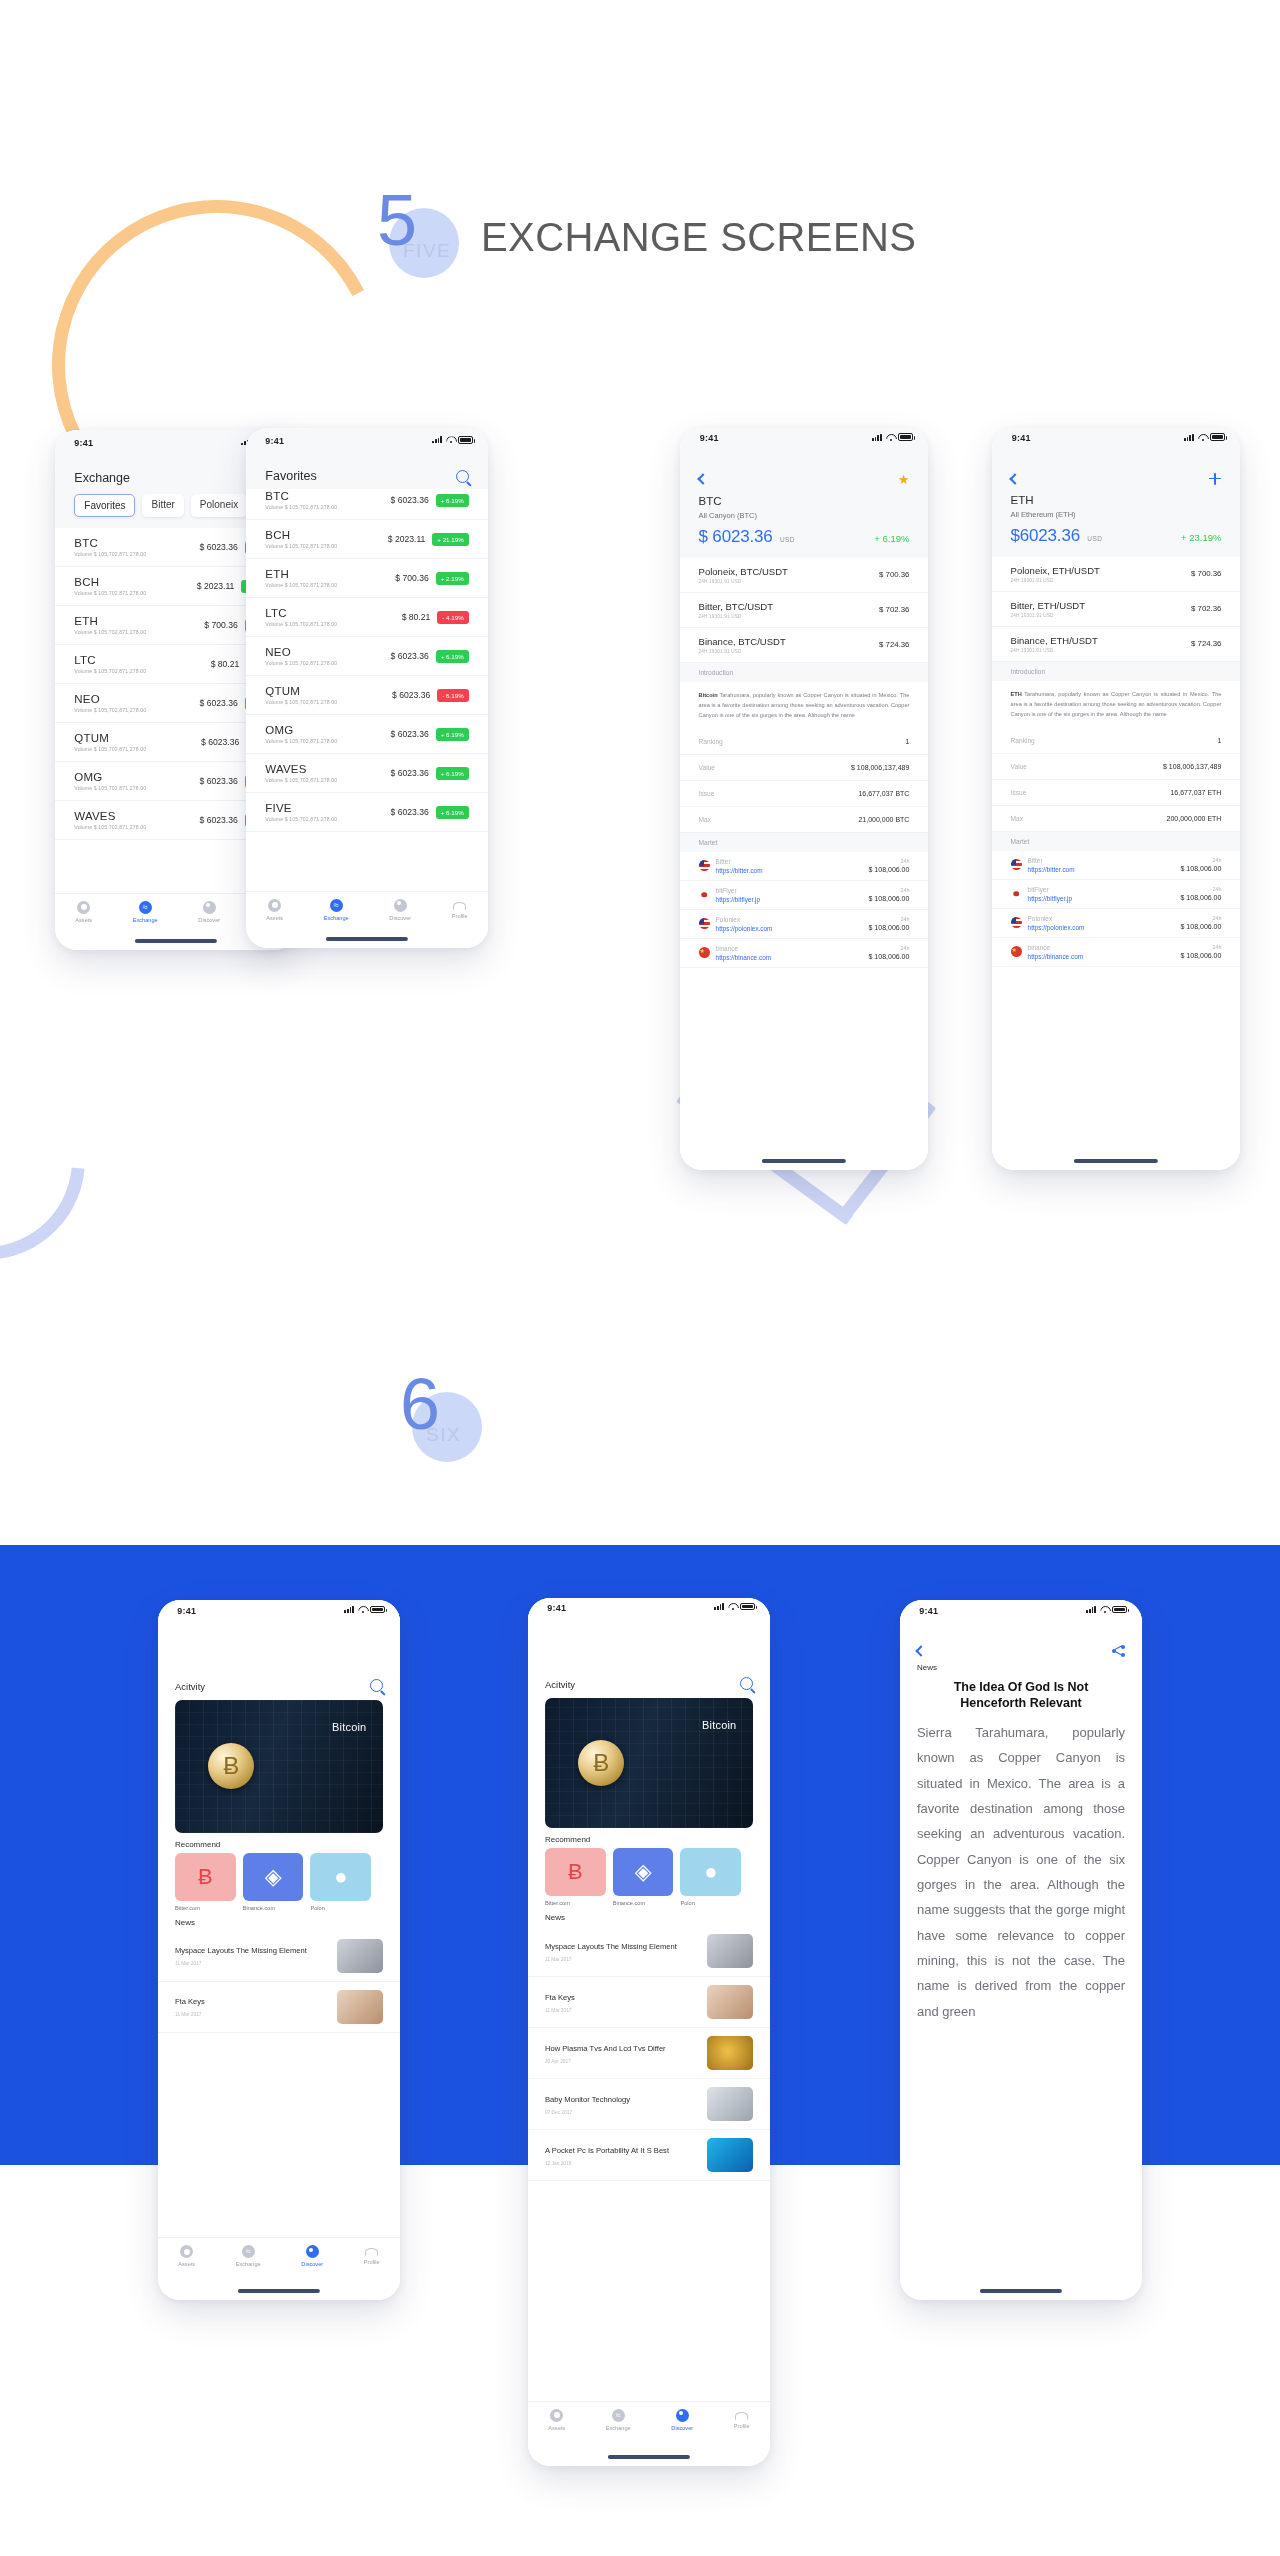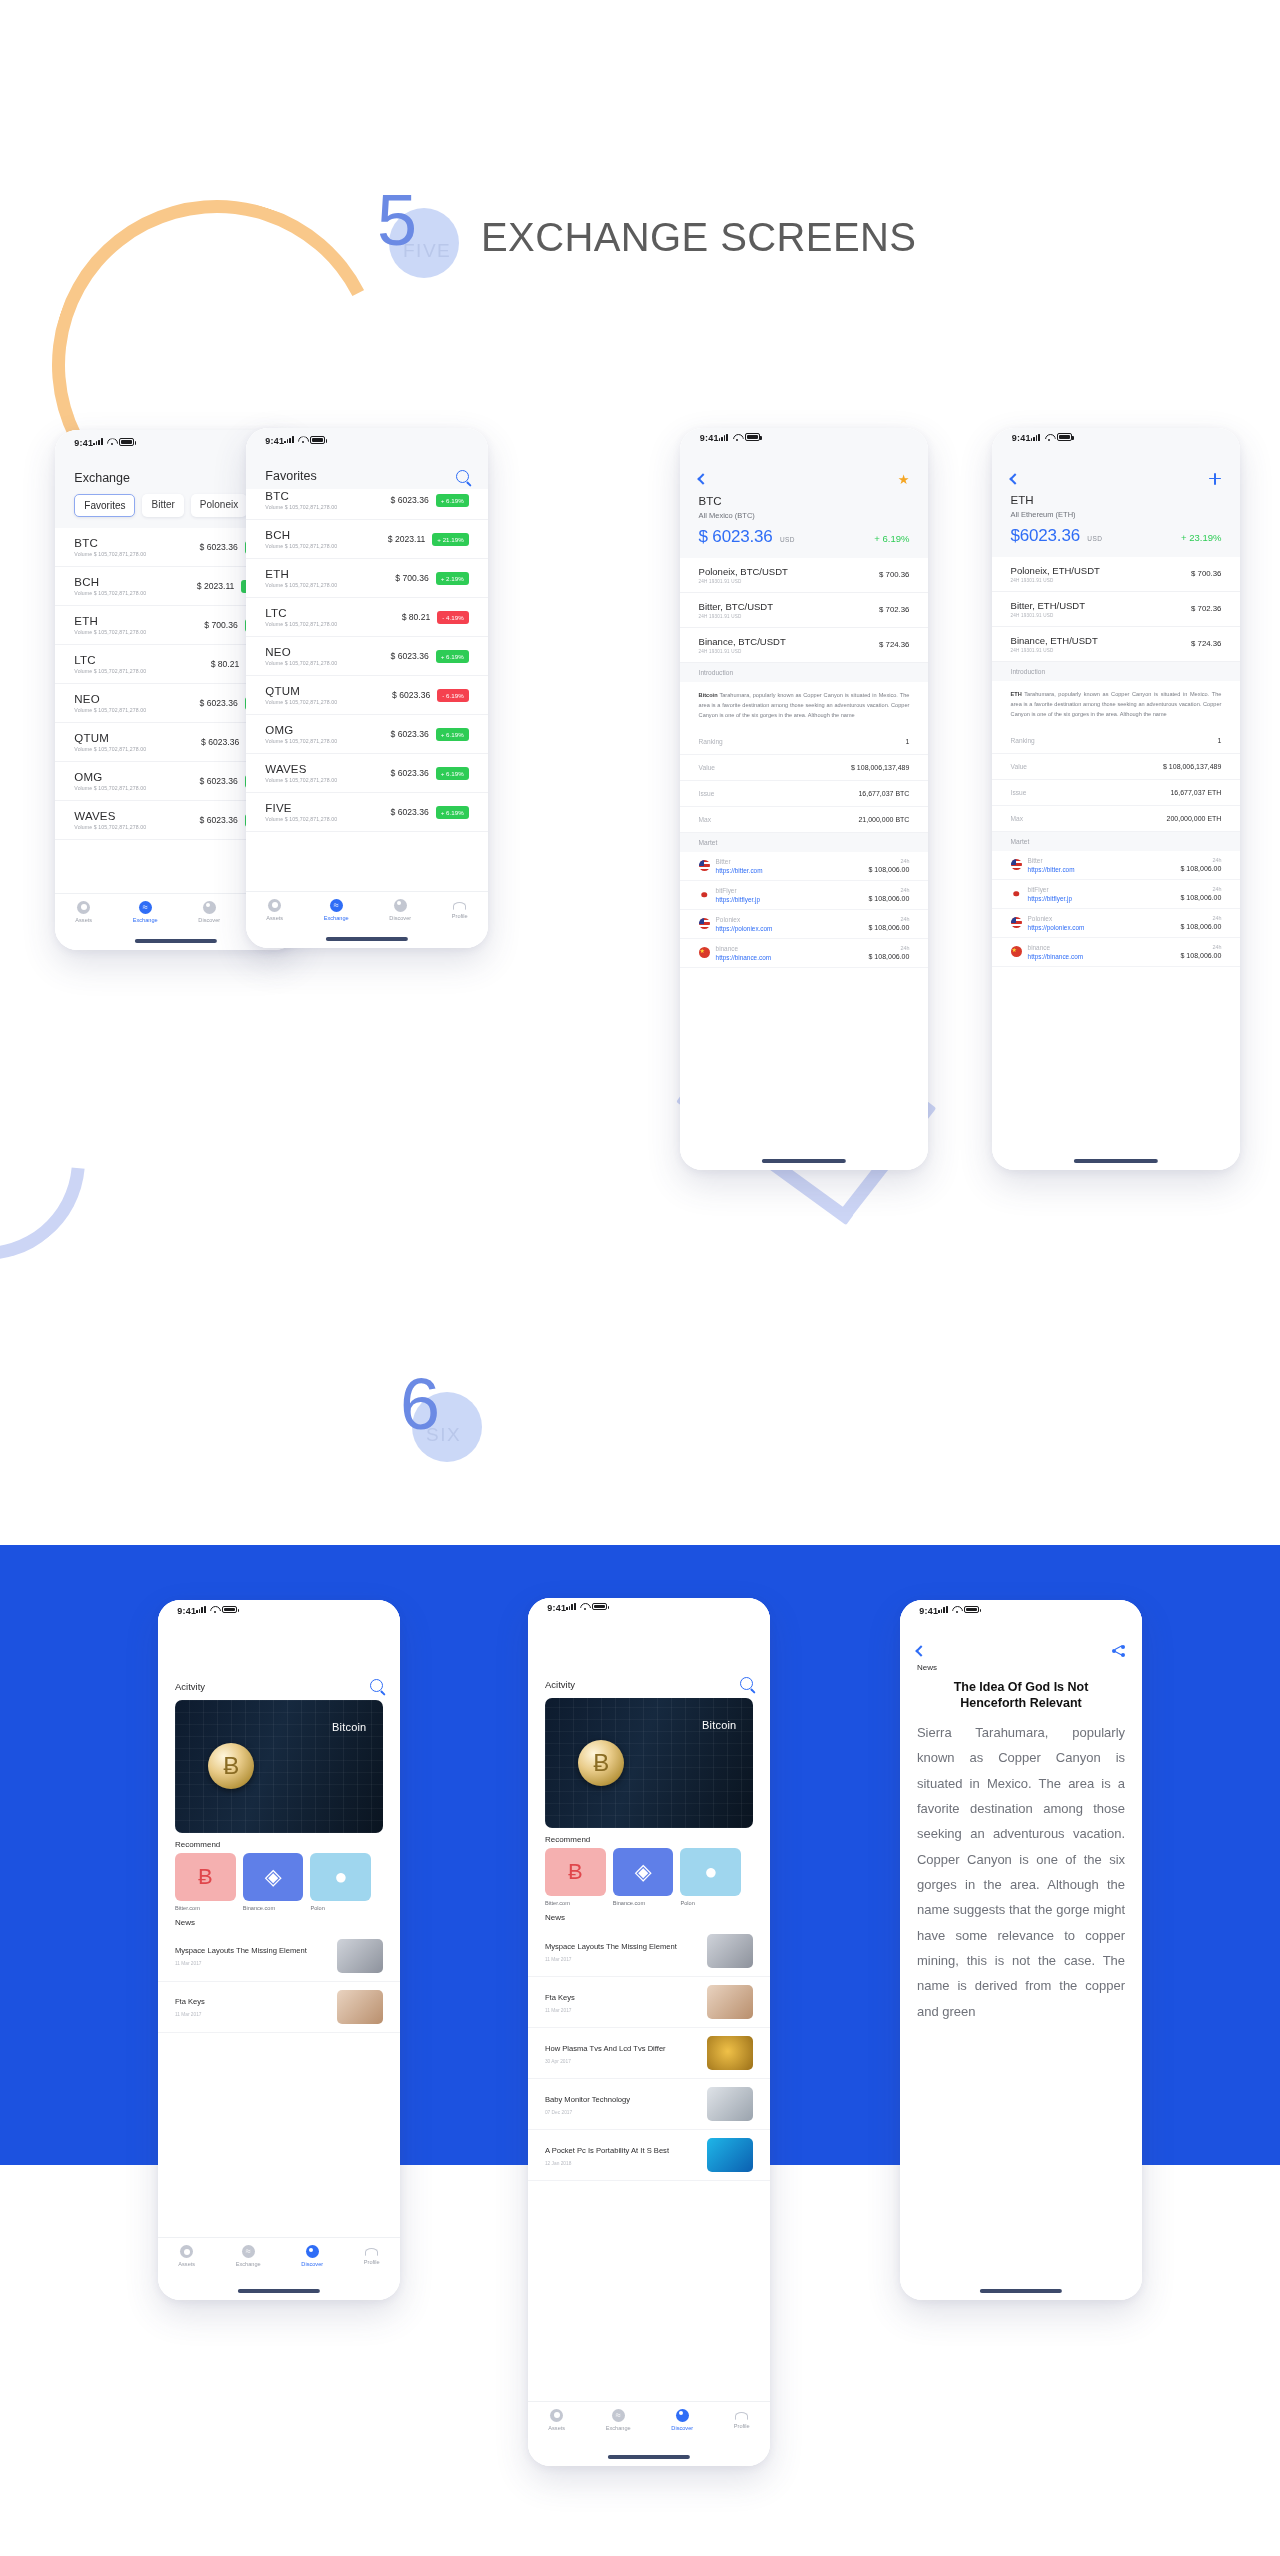--- a/index.html
+++ b/index.html
@@ -54,21 +54,21 @@
   
   .phone {
     position: absolute; background: #ffffff; border-radius: 22px;
     box-shadow: 0 14px 34px rgba(60,70,110,0.16), 0 2px 8px rgba(60,70,110,0.08);
     overflow: hidden;
   }
   .screen { position: absolute; inset: 0; overflow: hidden; background: #fff; }
 
   .statusbar {
     position: relative; height: 7.5%; display: flex; align-items: flex-start;
-    justify-content: flex-start; padding: 3.4% 6% 0 8%; background: #f7f8fa;
+    justify-content: space-between; padding: 3.4% 6% 0 8%; background: #f7f8fa;
   }
   .sb-time { font-size: 9px; font-weight: bold; color: #1d1d1f; letter-spacing: 0.2px; }
   .sb-right { display: flex; align-items: center; gap: 3px; }
   .notch {
     position: absolute; left: 50%; top: 0; transform: translateX(-50%);
     width: 46%; height: 15px; background: #fff; border-radius: 0 0 12px 12px;
   }
   .statusbar.grey-notch .notch { background: #f7f8fa; }
 
   .sig { display: inline-block; width: 11px; height: 7px; position: relative; }
@@ -556,21 +556,21 @@
           <span class="batt"></span>
         </div>
       </div>
 
       <div class="det-top">
         <div class="det-navrow">
           <span class="back-chev"></span>
           <span class="star">★</span>
         </div>
         <div class="det-sym">BTC</div>
-        <div class="det-full">All Mexico (BTC)</div>
+        <div class="det-full">All Canyon (BTC)</div>
         <div class="det-priceline">
           <div>
             <span class="det-price">$ 6023.36</span>
             <span class="det-cur">USD</span>
           </div>
           <div class="det-chg">+ 6.19%</div>
         </div>
       </div>
 
       <div id="btc-pairs">

